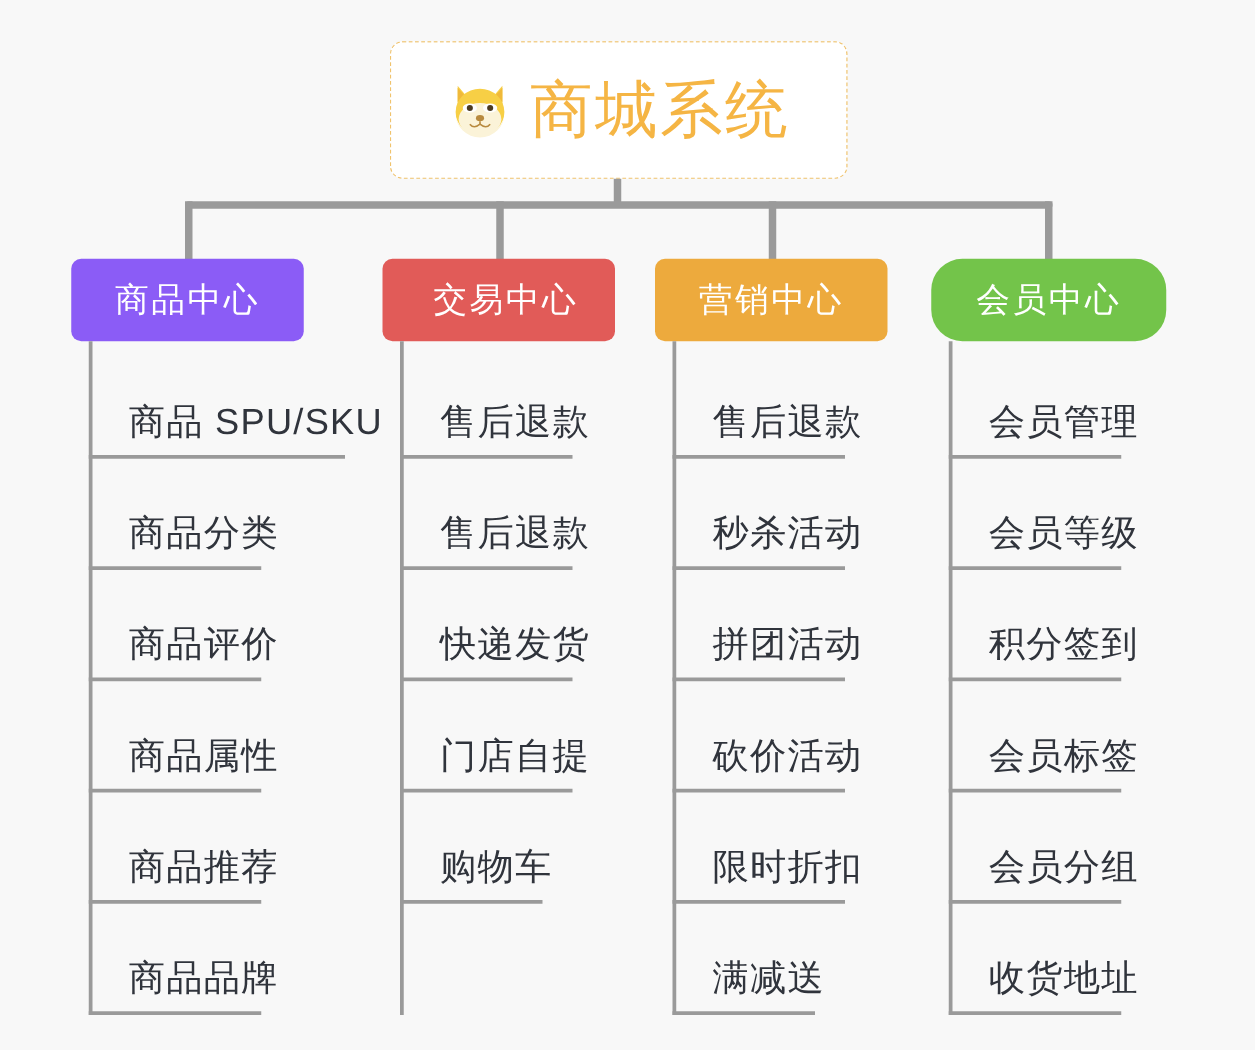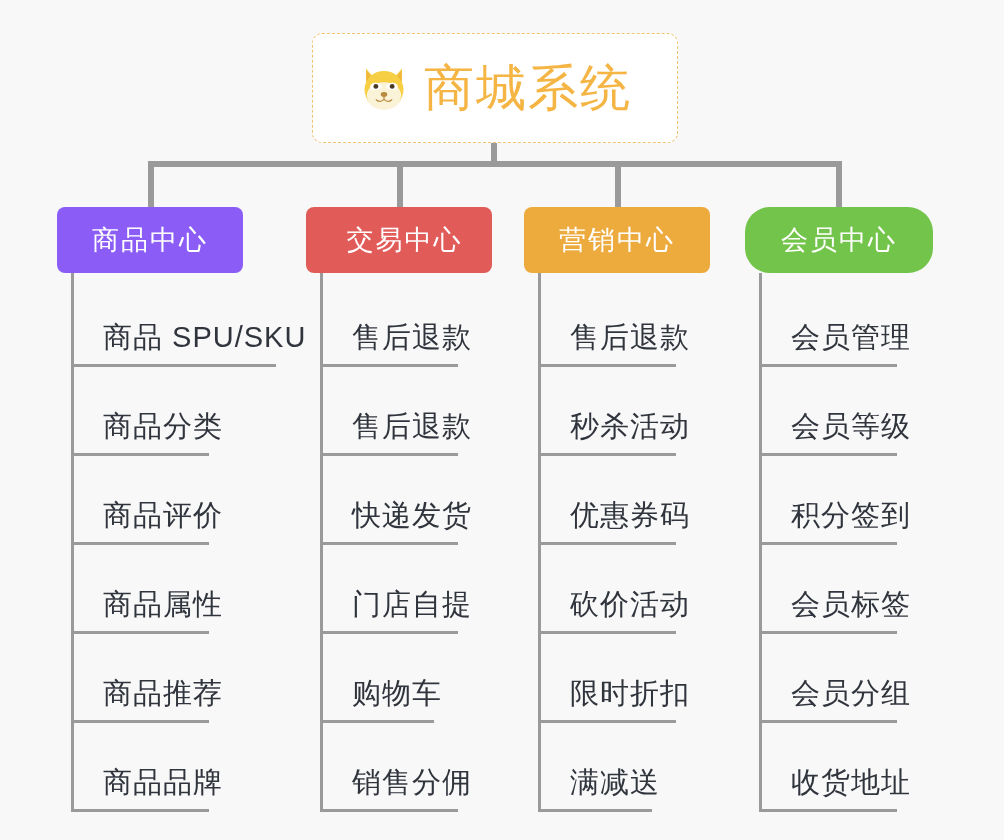--- a/index.html
+++ b/index.html
@@ -227,42 +227,38 @@
         <div class="leaf-label">快递发货</div>
       </div>
       <div class="leaf-item">
         <div class="leaf-underline" style="background: rgb(154, 154, 154); width: 138px;"></div>
         <div class="leaf-label">门店自提</div>
       </div>
       <div class="leaf-item">
         <div class="leaf-underline" style="background: rgb(154, 154, 154); width: 114px;"></div>
         <div class="leaf-label">购物车</div>
       </div>
-      <div class="leaf-item">
-        <div class="leaf-underline" style="background: rgb(154, 154, 154); width: 138px;"></div>
-        <div class="leaf-label">销售分佣</div>
-      </div>
     </div>
   </div>
 
   <div class="column" id="col-2">
     <div class="col-header" style="background: rgb(237, 170, 61);">营销中心</div>
     <div class="leaf-list">
       <div class="leaf-spine" style="background: rgb(154, 154, 154); height: 539px;"></div>
       <div class="leaf-item">
         <div class="leaf-underline" style="background: rgb(154, 154, 154); width: 138px;"></div>
         <div class="leaf-label">售后退款</div>
       </div>
       <div class="leaf-item">
         <div class="leaf-underline" style="background: rgb(154, 154, 154); width: 138px;"></div>
         <div class="leaf-label">秒杀活动</div>
       </div>
       <div class="leaf-item">
         <div class="leaf-underline" style="background: rgb(154, 154, 154); width: 138px;"></div>
-        <div class="leaf-label">优惠券码</div>
+        <div class="leaf-label">拼团活动</div>
       </div>
       <div class="leaf-item">
         <div class="leaf-underline" style="background: rgb(154, 154, 154); width: 138px;"></div>
         <div class="leaf-label">砍价活动</div>
       </div>
       <div class="leaf-item">
         <div class="leaf-underline" style="background: rgb(154, 154, 154); width: 138px;"></div>
         <div class="leaf-label">限时折扣</div>
       </div>
       <div class="leaf-item">

